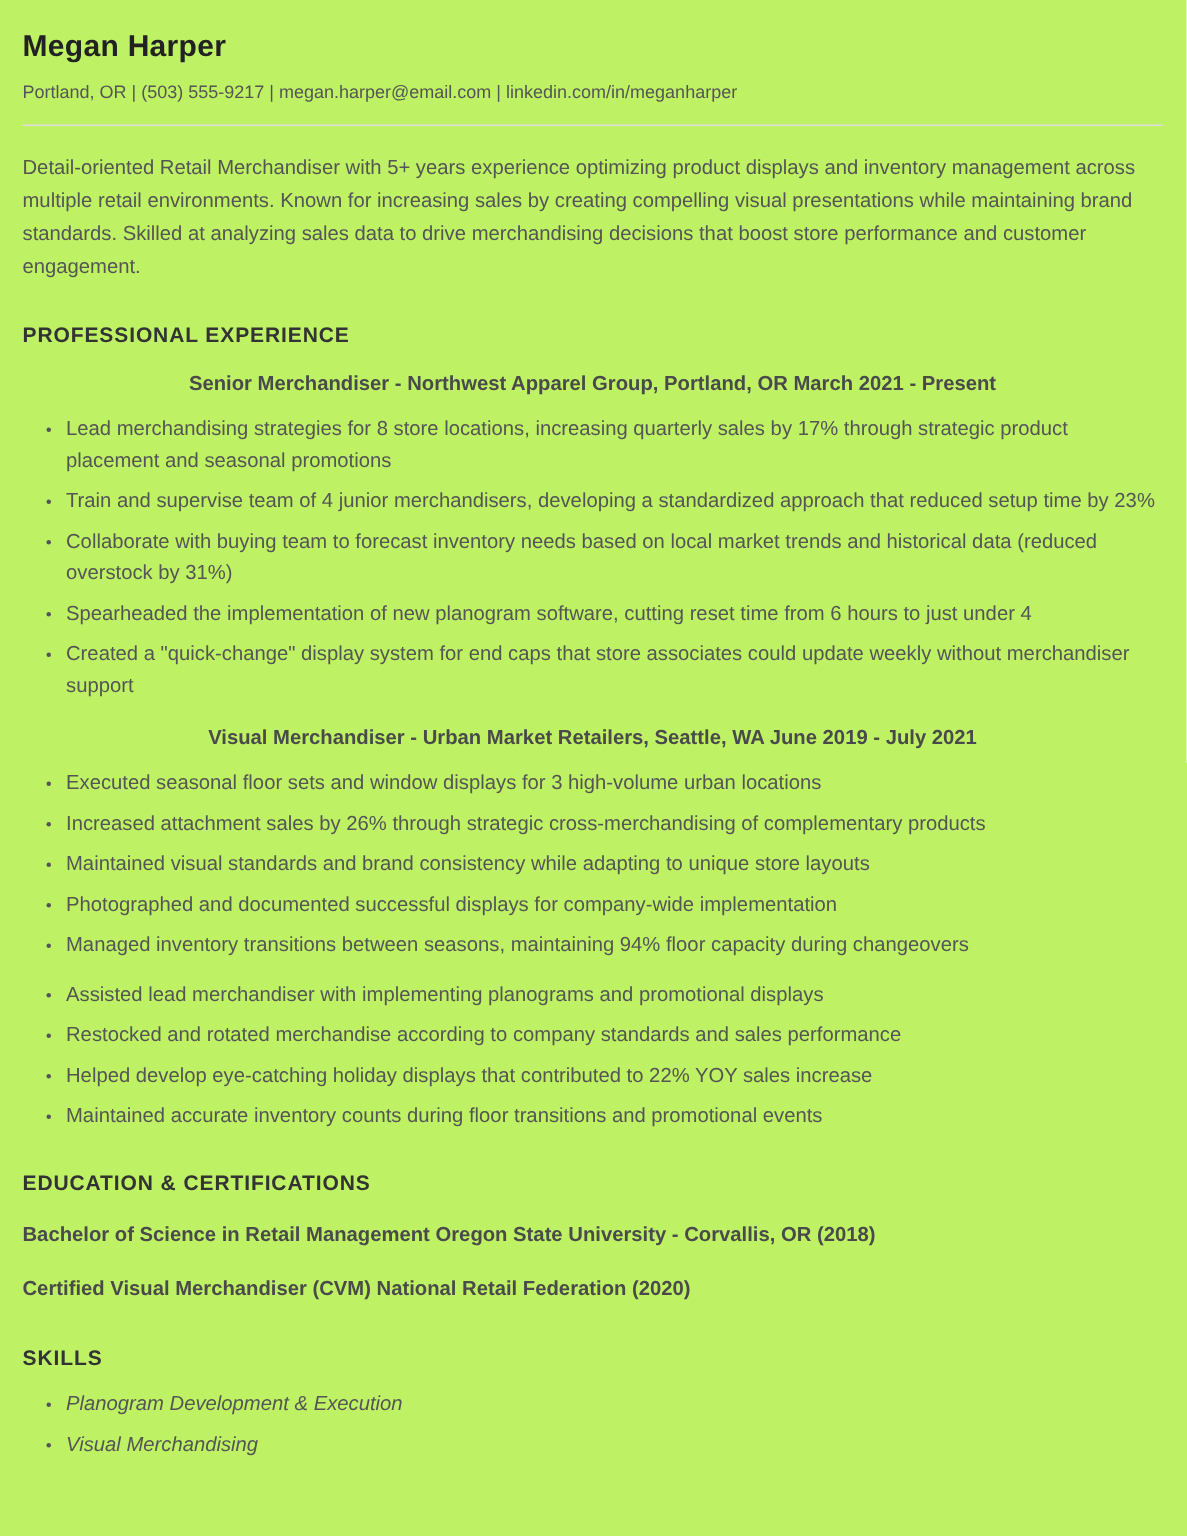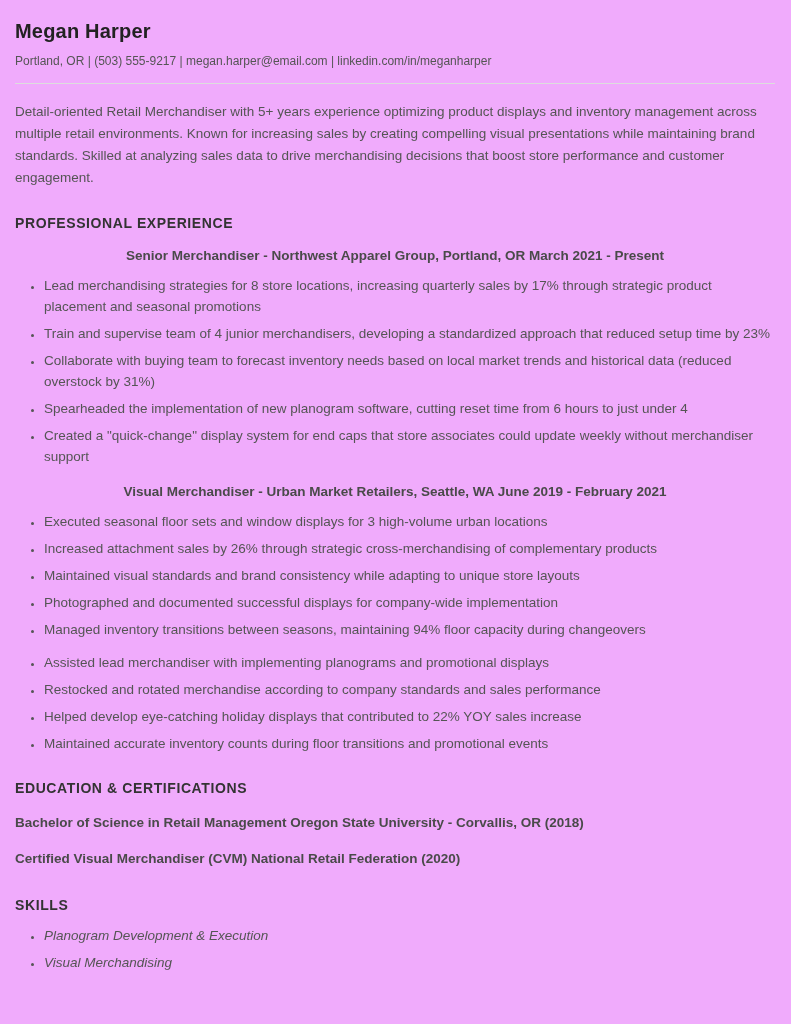--- a/index.html
+++ b/index.html
@@ -6,21 +6,21 @@
   html, body { background: #ffffff; }
   body {
     font-family: "Liberation Sans", "DejaVu Sans", sans-serif;
     width: 791px;
     height: 1024px;
     overflow: hidden;
   }
   .page {
     width: 791px;
     height: 1024px;
-    background: #f0abfc;
+    background: #bef264;
     padding: 20px 16px 0 15px;
     overflow: hidden;
   }
   .name {
     font-size: 20px;
     font-weight: bold;
     color: #222222;
     letter-spacing: 0.2px;
   }
   .contact {
@@ -95,21 +95,21 @@
 
   <h3 class="job-title">Senior Merchandiser - Northwest Apparel Group, Portland, OR March 2021 - Present</h3>
   <ul class="bullet-list">
     <li>Lead merchandising strategies for 8 store locations, increasing quarterly sales by 17% through strategic product placement and seasonal promotions</li>
     <li>Train and supervise team of 4 junior merchandisers, developing a standardized approach that reduced setup time by 23%</li>
     <li>Collaborate with buying team to forecast inventory needs based on local market trends and historical data (reduced overstock by 31%)</li>
     <li>Spearheaded the implementation of new planogram software, cutting reset time from 6 hours to just under 4</li>
     <li>Created a "quick-change" display system for end caps that store associates could update weekly without merchandiser support</li>
   </ul>
 
-  <h3 class="job-title">Visual Merchandiser - Urban Market Retailers, Seattle, WA June 2019 - February 2021</h3>
+  <h3 class="job-title">Visual Merchandiser - Urban Market Retailers, Seattle, WA June 2019 - July 2021</h3>
   <ul class="bullet-list">
     <li>Executed seasonal floor sets and window displays for 3 high-volume urban locations</li>
     <li>Increased attachment sales by 26% through strategic cross-merchandising of complementary products</li>
     <li>Maintained visual standards and brand consistency while adapting to unique store layouts</li>
     <li>Photographed and documented successful displays for company-wide implementation</li>
     <li>Managed inventory transitions between seasons, maintaining 94% floor capacity during changeovers</li>
   </ul>
 
   <ul class="bullet-list">
     <li>Assisted lead merchandiser with implementing planograms and promotional displays</li>

